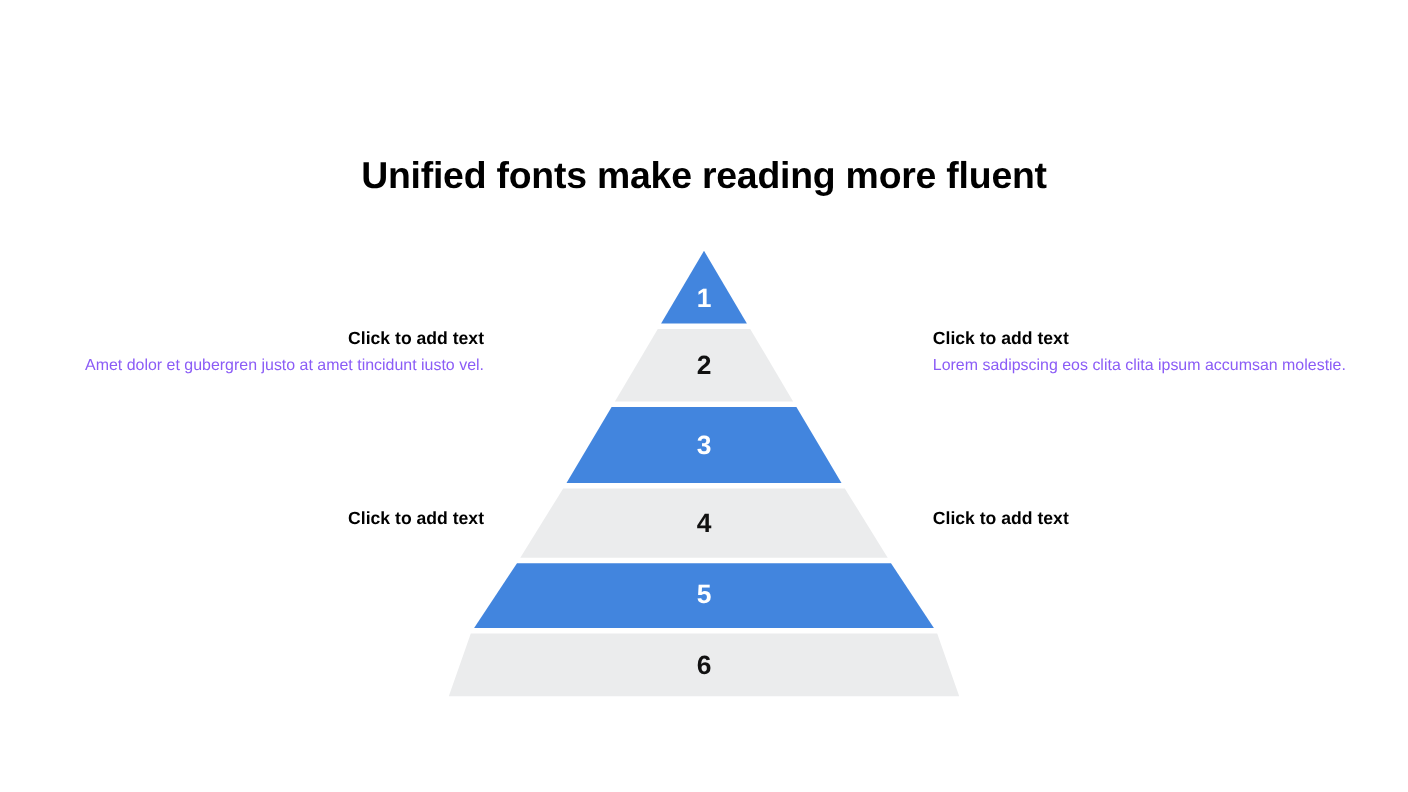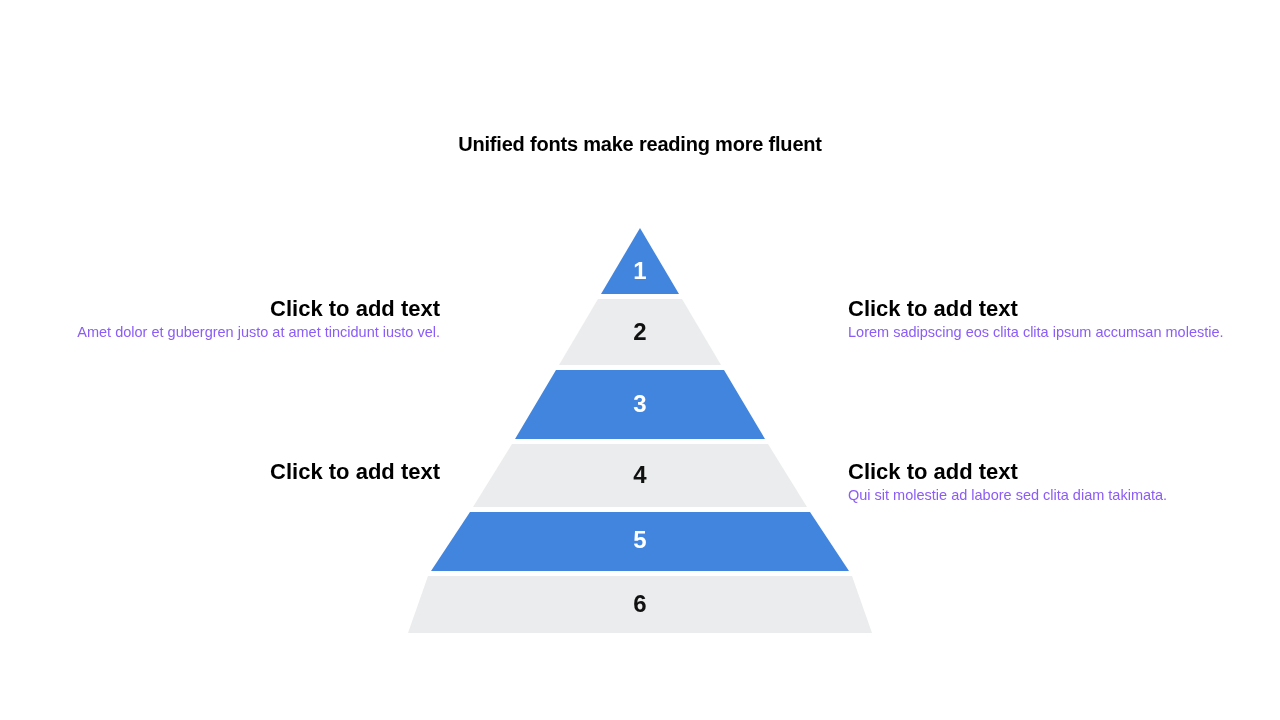--- a/index.html
+++ b/index.html
@@ -13,24 +13,24 @@
     font-family: "Liberation Sans", sans-serif;
     color: #000000;
     overflow: hidden;
     position: relative;
   }
 
   
   #slide-title {
     position: absolute;
     left: 0;
-    top: 126px;
+    top: 142px;
     width: 1280px;
     text-align: center;
-    font-size: 20px;
+    font-size: 34px;
     font-weight: bold;
     letter-spacing: -0.2px;
     color: #000000;
     line-height: 36px;
   }
 
   
   #pyramid-graphic {
     position: absolute;
     left: 398px;
@@ -49,21 +49,21 @@
     font-weight: bold;
     text-anchor: middle;
     dominant-baseline: middle;
   }
 
   
   .callout {
     position: absolute;
   }
   .callout-heading {
-    font-size: 22px;
+    font-size: 16px;
     font-weight: bold;
     line-height: 25px;
     color: #000000;
     margin: 0;
   }
   .callout-body {
     font-size: 14.5px;
     font-weight: normal;
     line-height: 22px;
     color: #8b5cf6;
@@ -127,14 +127,13 @@
   <div class="callout-heading">Click to add text</div>
 </div>
 
 <div class="callout right" id="callout-right-top">
   <div class="callout-heading">Click to add text</div>
   <div class="callout-body">Lorem sadipscing eos clita clita ipsum accumsan molestie.</div>
 </div>
 
 <div class="callout right" id="callout-right-bot">
   <div class="callout-heading">Click to add text</div>
-  <div class="callout-body">Qui sit molestie ad labore sed clita diam takimata.</div>
 </div>
 
 </body></html>

